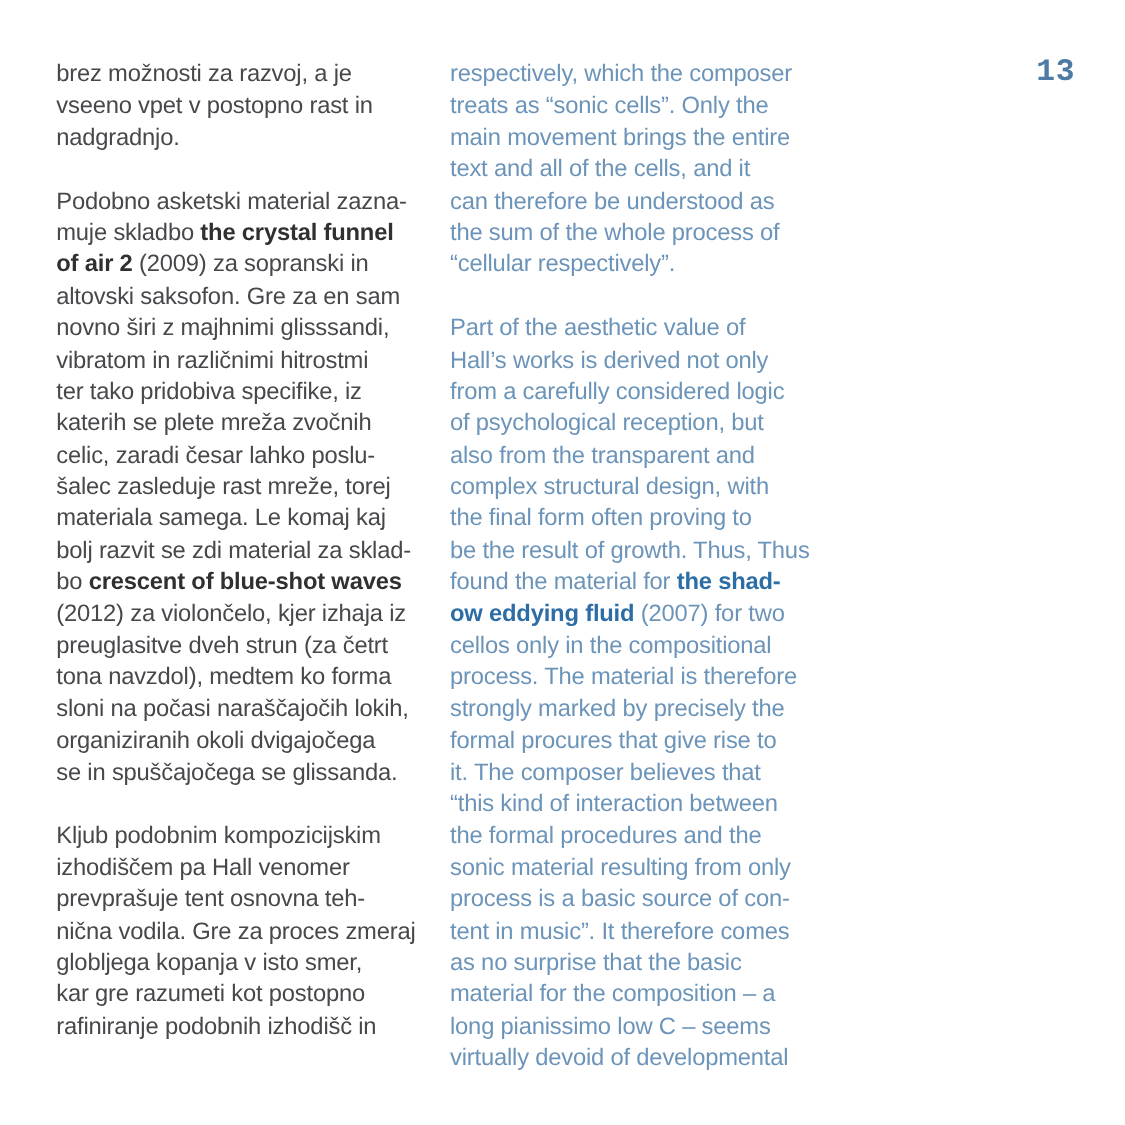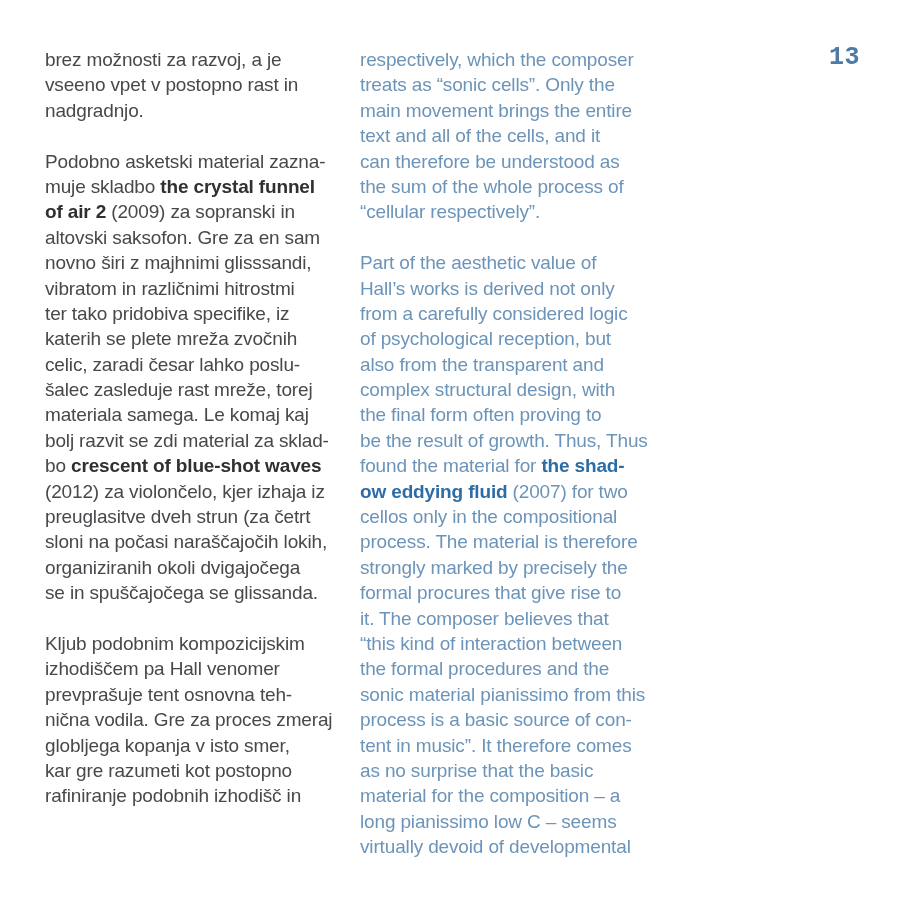--- a/index.html
+++ b/index.html
@@ -57,20 +57,21 @@
       <div class="line">vibratom in različnimi hitrostmi</div>
       <div class="line">ter tako pridobiva specifike, iz</div>
       <div class="line">katerih se plete mreža zvočnih</div>
       <div class="line">celic, zaradi česar lahko poslu-</div>
       <div class="line">šalec zasleduje rast mreže, torej</div>
       <div class="line">materiala samega. Le komaj kaj</div>
       <div class="line">bolj razvit se zdi material za sklad-</div>
       <div class="line">bo <strong style="color: rgb(47, 48, 50);">crescent of blue-shot waves</strong></div>
       <div class="line">(2012) za violončelo, kjer izhaja iz</div>
       <div class="line">preuglasitve dveh strun (za četrt</div>
+      <div class="line">tona navzdol), medtem ko forma</div>
       <div class="line">sloni na počasi naraščajočih lokih,</div>
       <div class="line">organiziranih okoli dvigajočega</div>
       <div class="line">se in spuščajočega se glissanda.</div>
       <div class="line gap"></div>
       <div class="line">Kljub podobnim kompozicijskim</div>
       <div class="line">izhodiščem pa Hall venomer</div>
       <div class="line">prevprašuje tent osnovna teh-</div>
       <div class="line">nična vodila. Gre za proces zmeraj</div>
       <div class="line">globljega kopanja v isto smer,</div>
       <div class="line">kar gre razumeti kot postopno</div>
@@ -95,21 +96,21 @@
       <div class="line">be the result of growth. Thus, Thus</div>
       <div class="line">found the material for <strong style="color: rgb(45, 109, 166);">the shad-</strong></div>
       <div class="line"><strong style="color: rgb(45, 109, 166);">ow eddying fluid</strong> (2007) for two</div>
       <div class="line">cellos only in the compositional</div>
       <div class="line">process. The material is therefore</div>
       <div class="line">strongly marked by precisely the</div>
       <div class="line">formal procures that give rise to</div>
       <div class="line">it. The composer believes that</div>
       <div class="line">“this kind of interaction between</div>
       <div class="line">the formal procedures and the</div>
-      <div class="line">sonic material pianissimo from this</div>
+      <div class="line">sonic material resulting from only</div>
       <div class="line">process is a basic source of con-</div>
       <div class="line">tent in music”. It therefore comes</div>
       <div class="line">as no surprise that the basic</div>
       <div class="line">material for the composition – a</div>
       <div class="line">long pianissimo low C – seems</div>
       <div class="line">virtually devoid of developmental</div>
     </div>
 </div>
 
 </body></html>

